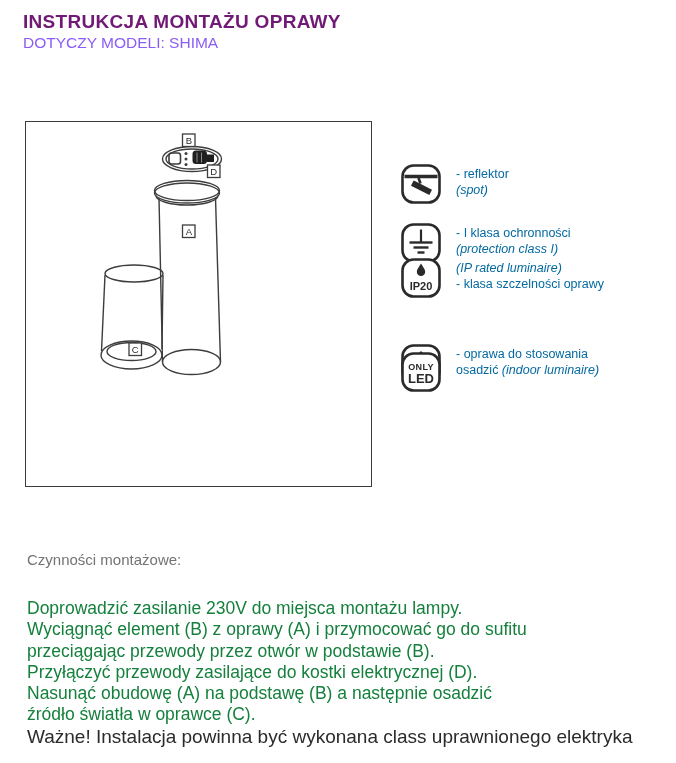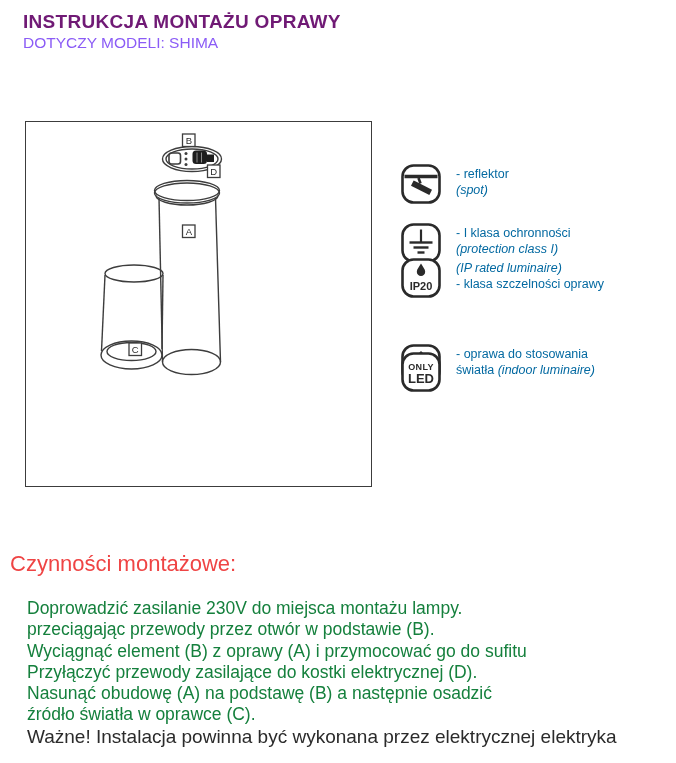--- a/index.html
+++ b/index.html
@@ -19,21 +19,21 @@
   .dbox text { font-family:"Liberation Sans", sans-serif; font-size:9.5px; fill:#2b2b2b; text-anchor:middle; }
 
   
   .lrow { position:absolute; left:401px; display:flex; align-items:flex-start; }
   .libox { width:40px; height:32px; flex:0 0 40px;text-align:right; }
   .ltxt { margin-left:15px; padding-top:2px; font-size:12.5px; line-height:16px; color:#0369a1; white-space:nowrap; }
   .ltxt i { }
   .libox text { font-family:"Liberation Sans", sans-serif; font-weight:bold; fill:#2a2a2a; text-anchor:middle; }
 
   
-  .steps-h { position:absolute; left:10px; top:551px; font-size:22px; color:#ef4444; }
+  .steps-h { position:absolute; left:27px; top:551px; font-size:15px; color:#737373; }
   .steps   { position:absolute; left:27px; top:598px; font-size:17.5px; line-height:21.3px; color:#15803d; }
   .warn    { position:absolute; left:27px; top:726px; font-size:19px; color:#2b2b2b; white-space:nowrap; }
 </style>
 </head>
 <body>
 
 <div class="page">
 
   <div class="hdr">
     <h1>INSTRUKCJA MONTAŻU OPRAWY</h1>
@@ -141,38 +141,38 @@
         <rect x="1.5" y="1.5" width="37" height="37" rx="11" fill="#fff" stroke="#2a2a2a" stroke-width="2.6"></rect>
         <g fill="#2a2a2a">
           <path d="M20,7 L33.5,20.5 L6.5,20.5 Z"></path>
           <rect x="11" y="19" width="18" height="12"></rect>
           <rect x="26.5" y="9.5" width="4.5" height="7"></rect>
         </g>
       </svg>
     </div>
     <div class="ltxt">
       <div>- oprawa do stosowania</div>
-      <div><span>światła </span><i>(indoor luminaire)</i></div>
+      <div><span>osadzić </span><i>(indoor luminaire)</i></div>
     </div>
   </div>
 
   <div class="lrow" style="top:352px;">
     <div class="libox">
       <svg width="40" height="40" viewBox="0 0 40 40">
         <rect x="1.5" y="1.5" width="37" height="37" rx="11" fill="#fff" stroke="#2a2a2a" stroke-width="2.6"></rect>
         <text x="20" y="17.5" font-size="9" letter-spacing="0.3">ONLY</text>
         <text x="20" y="31" font-size="13">LED</text>
       </svg>
     </div>
   </div>
 
   <div class="steps-h">Czynności montażowe:</div>
   <div class="steps">
     <div>Doprowadzić zasilanie 230V do miejsca montażu lampy.</div>
+    <div>Wyciągnąć element (B) z oprawy (A) i przymocować go do sufitu</div>
     <div>przeciągając przewody przez otwór w podstawie (B).</div>
-    <div>Wyciągnąć element (B) z oprawy (A) i przymocować go do sufitu</div>
     <div>Przyłączyć przewody zasilające do kostki elektrycznej (D).</div>
     <div>Nasunąć obudowę (A) na podstawę (B) a następnie osadzić</div>
     <div>źródło światła w oprawce (C).</div>
   </div>
-  <div class="warn">Ważne! Instalacja powinna być wykonana przez elektrycznej elektryka</div>
+  <div class="warn">Ważne! Instalacja powinna być wykonana class uprawnionego elektryka</div>
 
 </div>
 
 </body></html>

